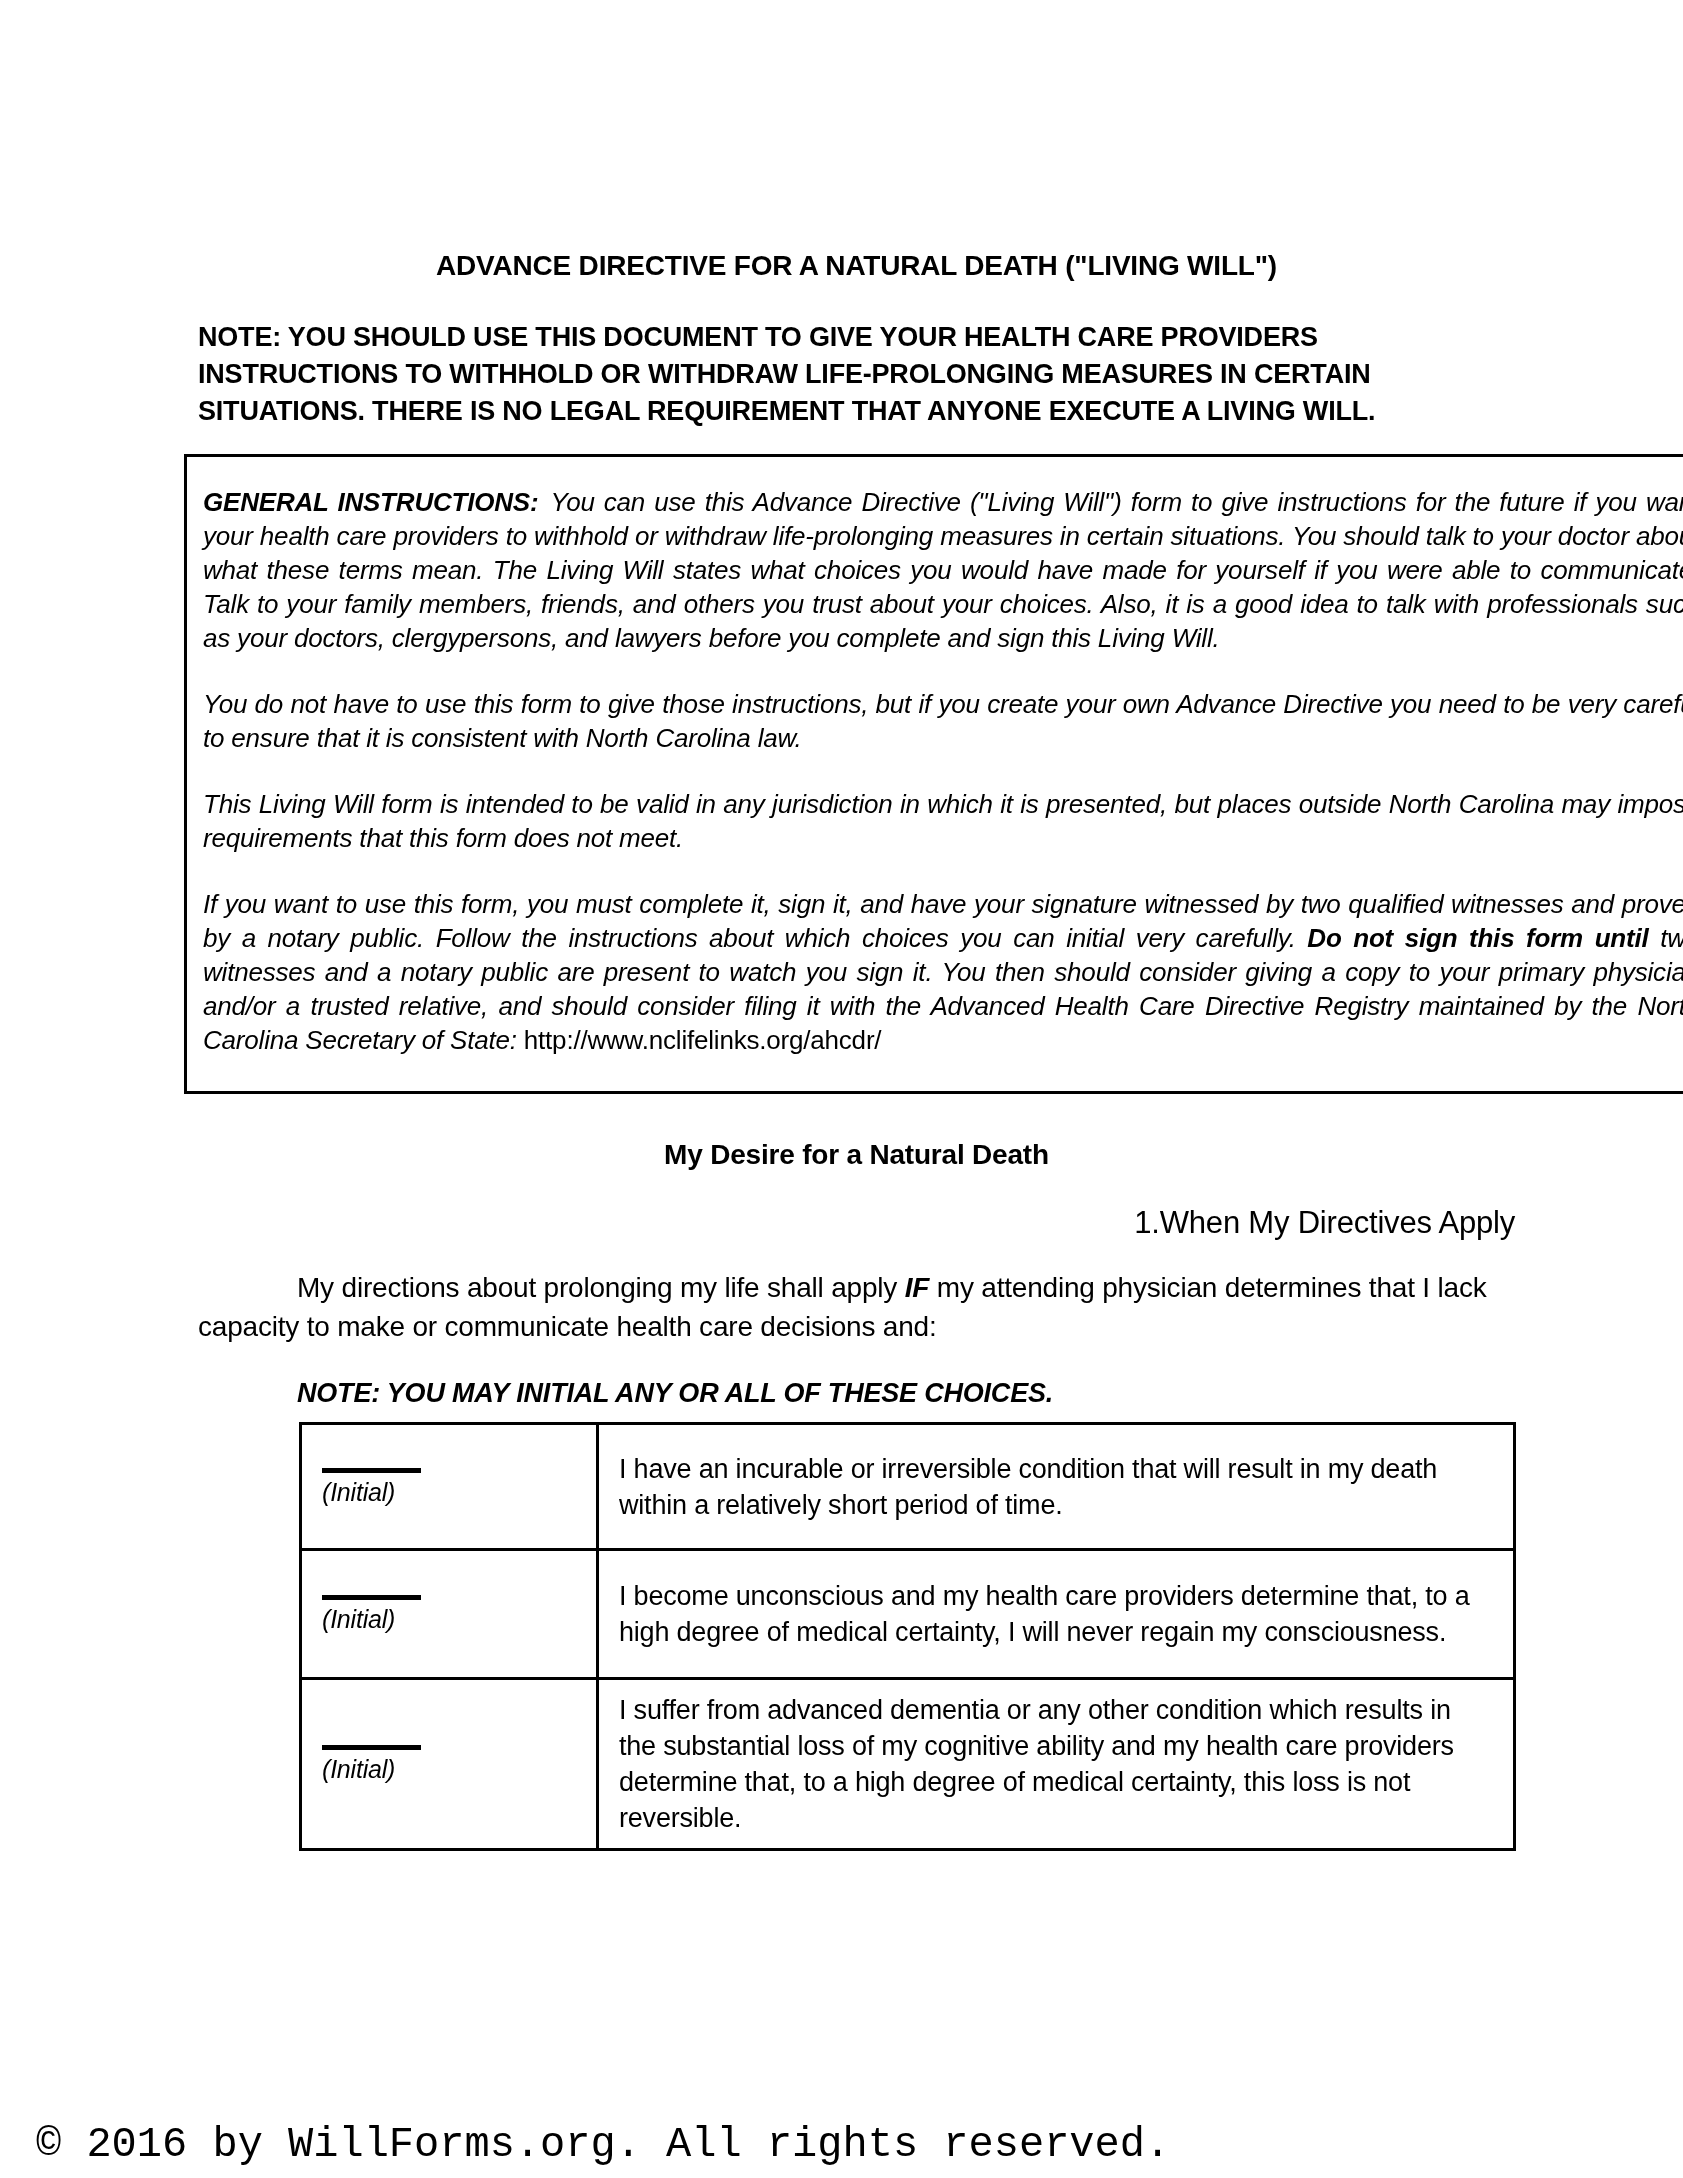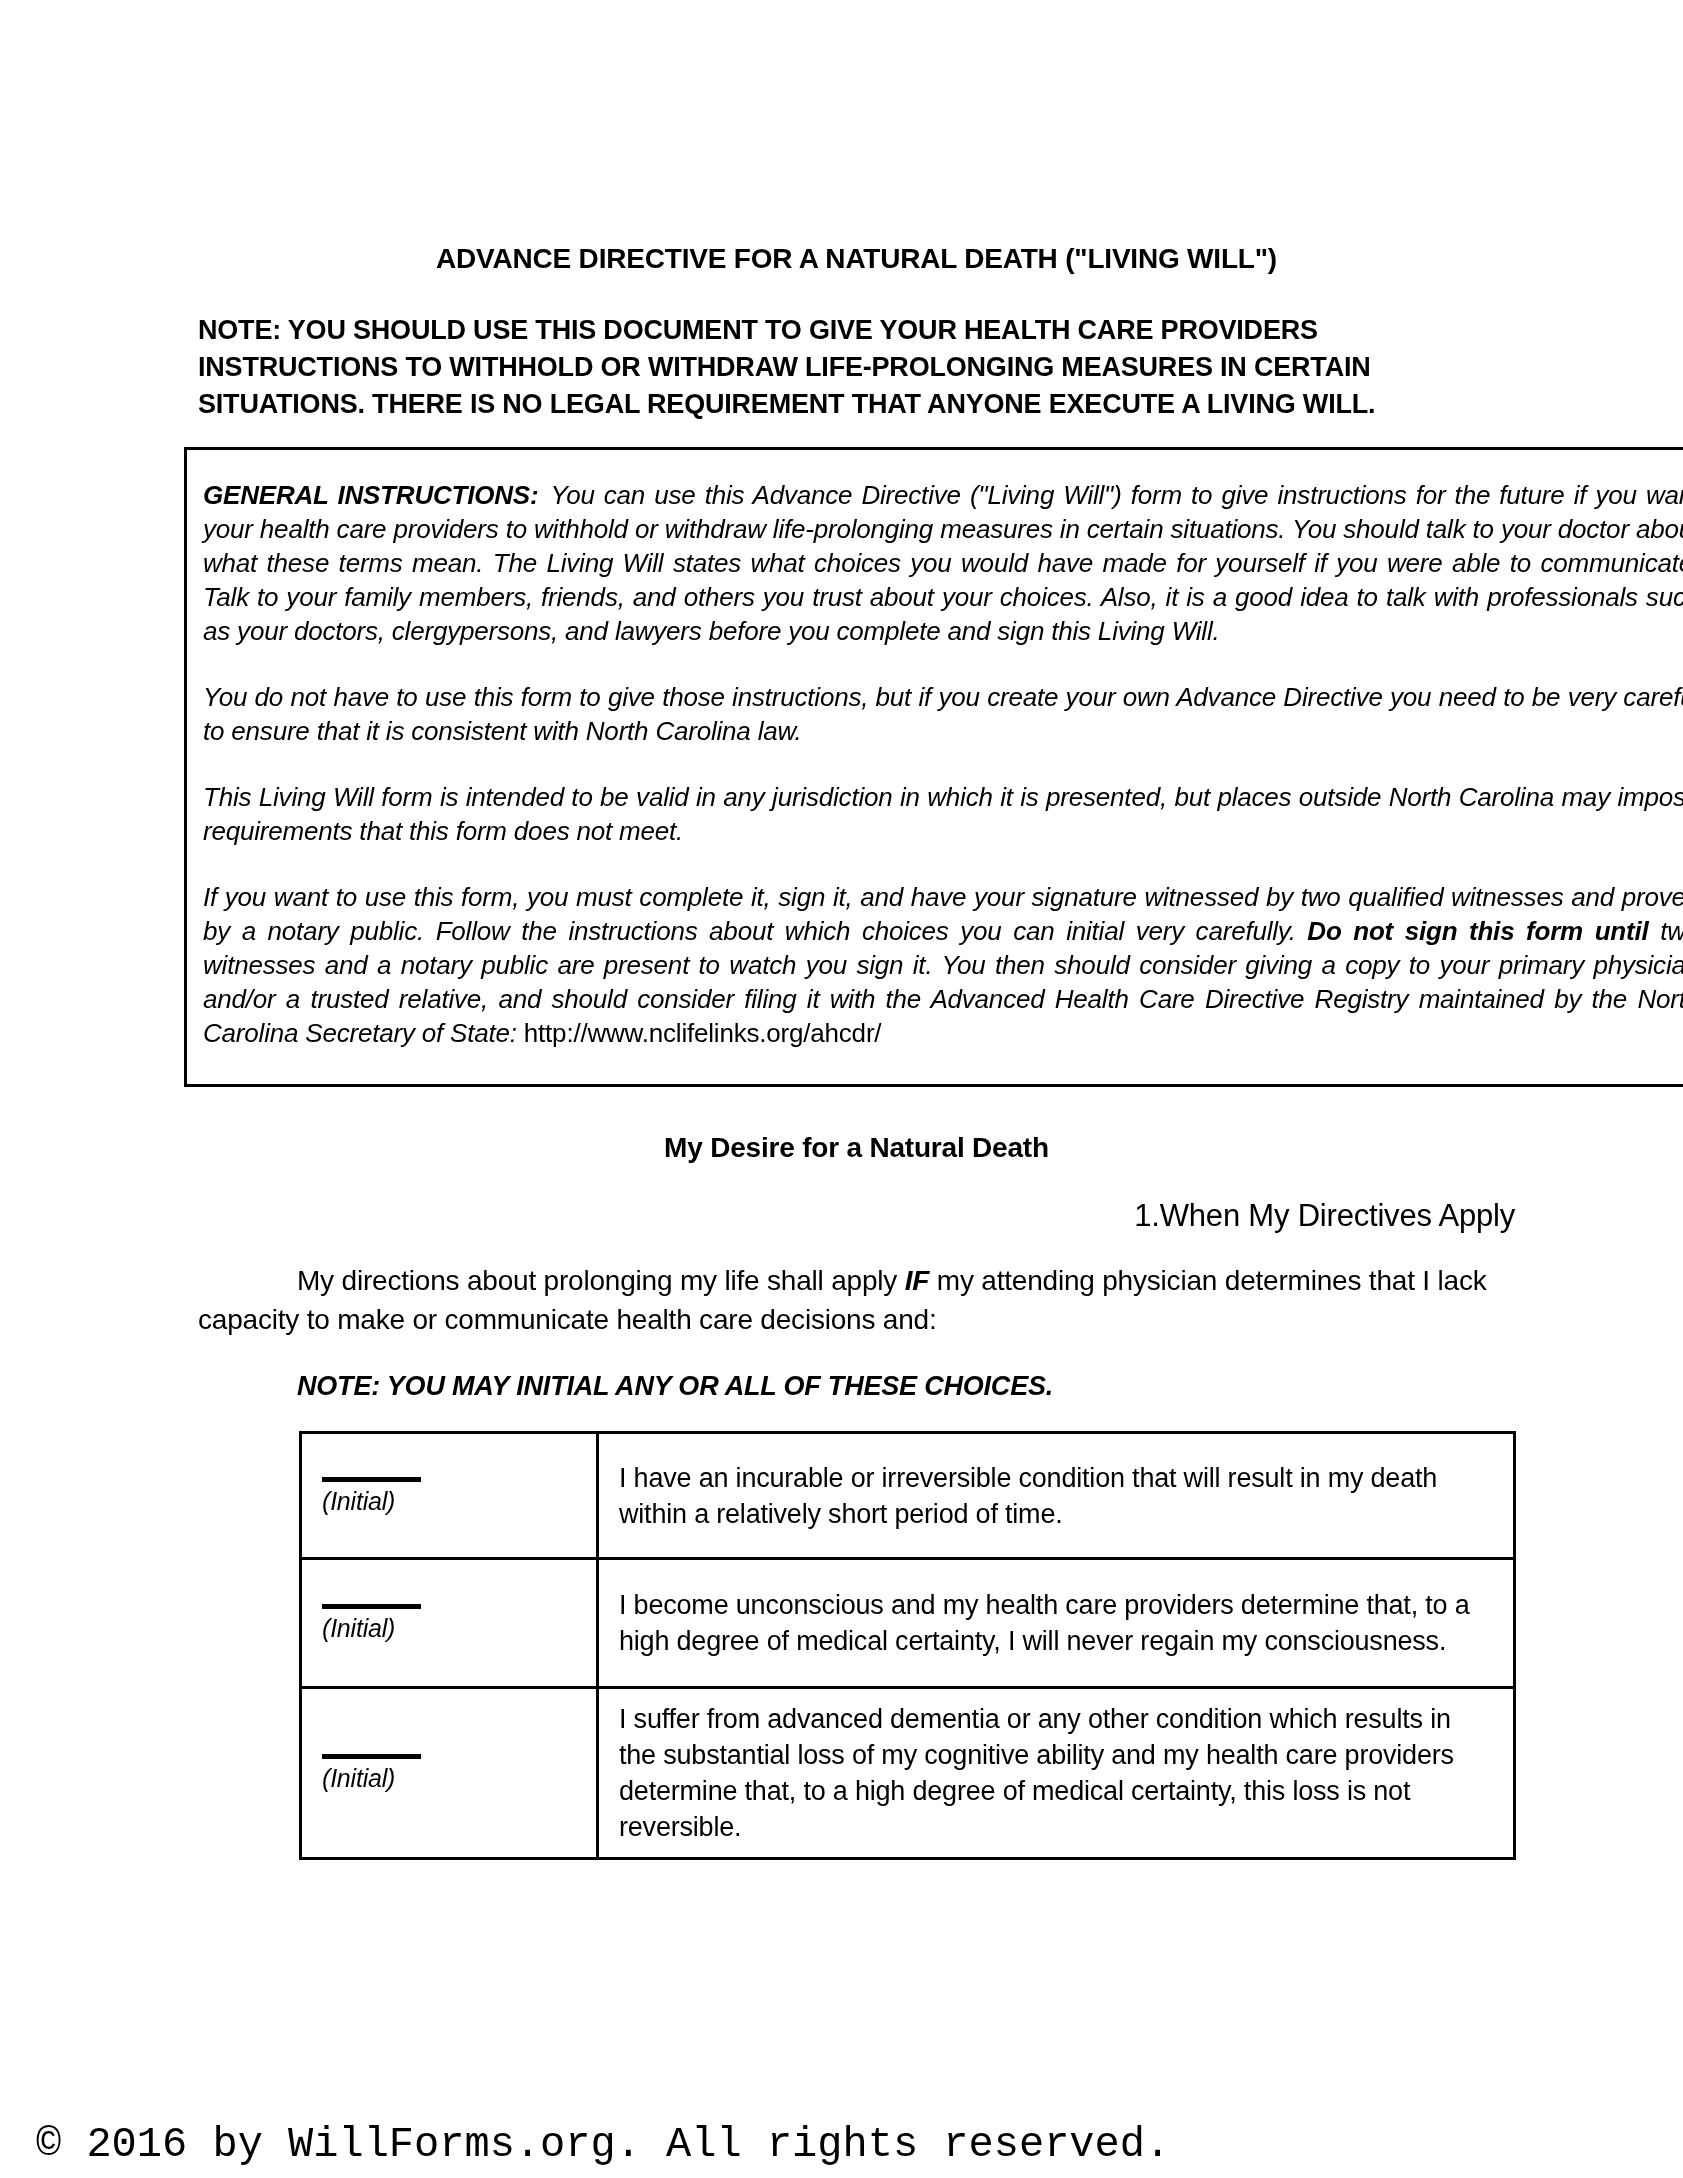--- a/index.html
+++ b/index.html
@@ -12,21 +12,21 @@
     height: 2178px;
     position: relative;
     overflow: hidden;
     font-family: "Liberation Sans", sans-serif;
     color: #000000;
     letter-spacing: -0.2px;
   }
   .content {
     position: absolute;
     left: 198px;
-    top: 1px;
+    top: 8px;
     width: 1317px;
   }
   .title {
     margin: 0;
     padding-top: 241px;
     text-align: center;
     font-size: 28px;
     font-weight: bold;
     line-height: 34px;
   }
@@ -92,21 +92,21 @@
   }
   .if-bold { font-weight: bold; font-style: italic; }
   .sec-note {
     margin: 30px 0 0 99px;
     font-size: 27px;
     font-weight: bold;
     font-style: italic;
     line-height: 34px;
   }
   .choices {
-    margin: 28px 0 0 101px;
+    margin: 12px 0 0 101px;
     border-collapse: collapse;
     width: 1217px;
     table-layout: fixed;
     font-size: 27px;
     line-height: 36px;
   }
   .choices td {
     border: 3px solid #000000;
     vertical-align: middle;
     padding: 12px 20px;

